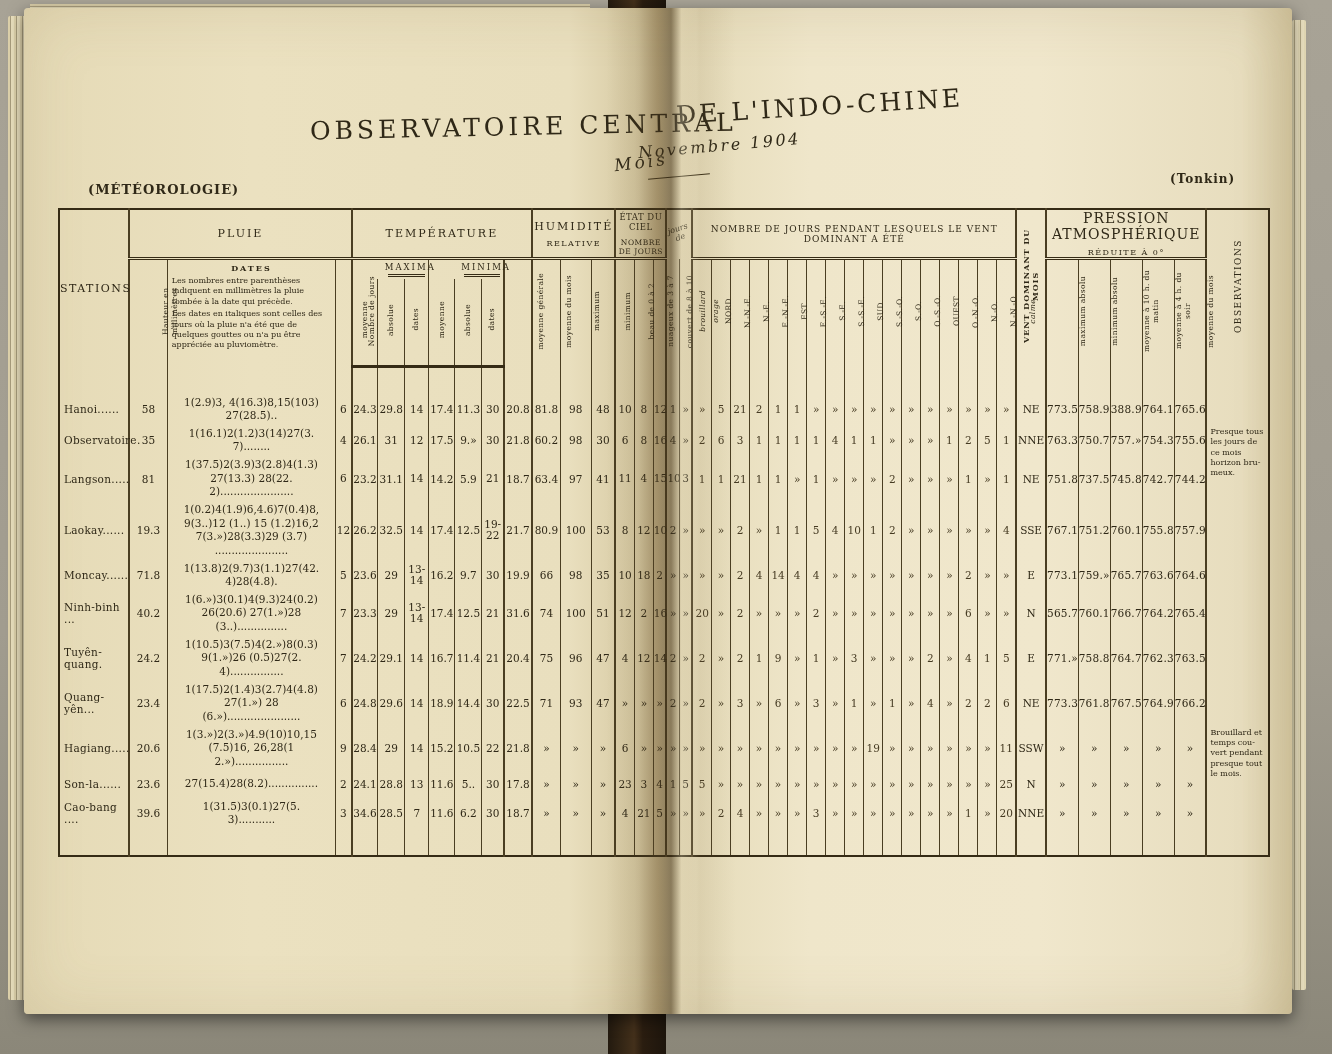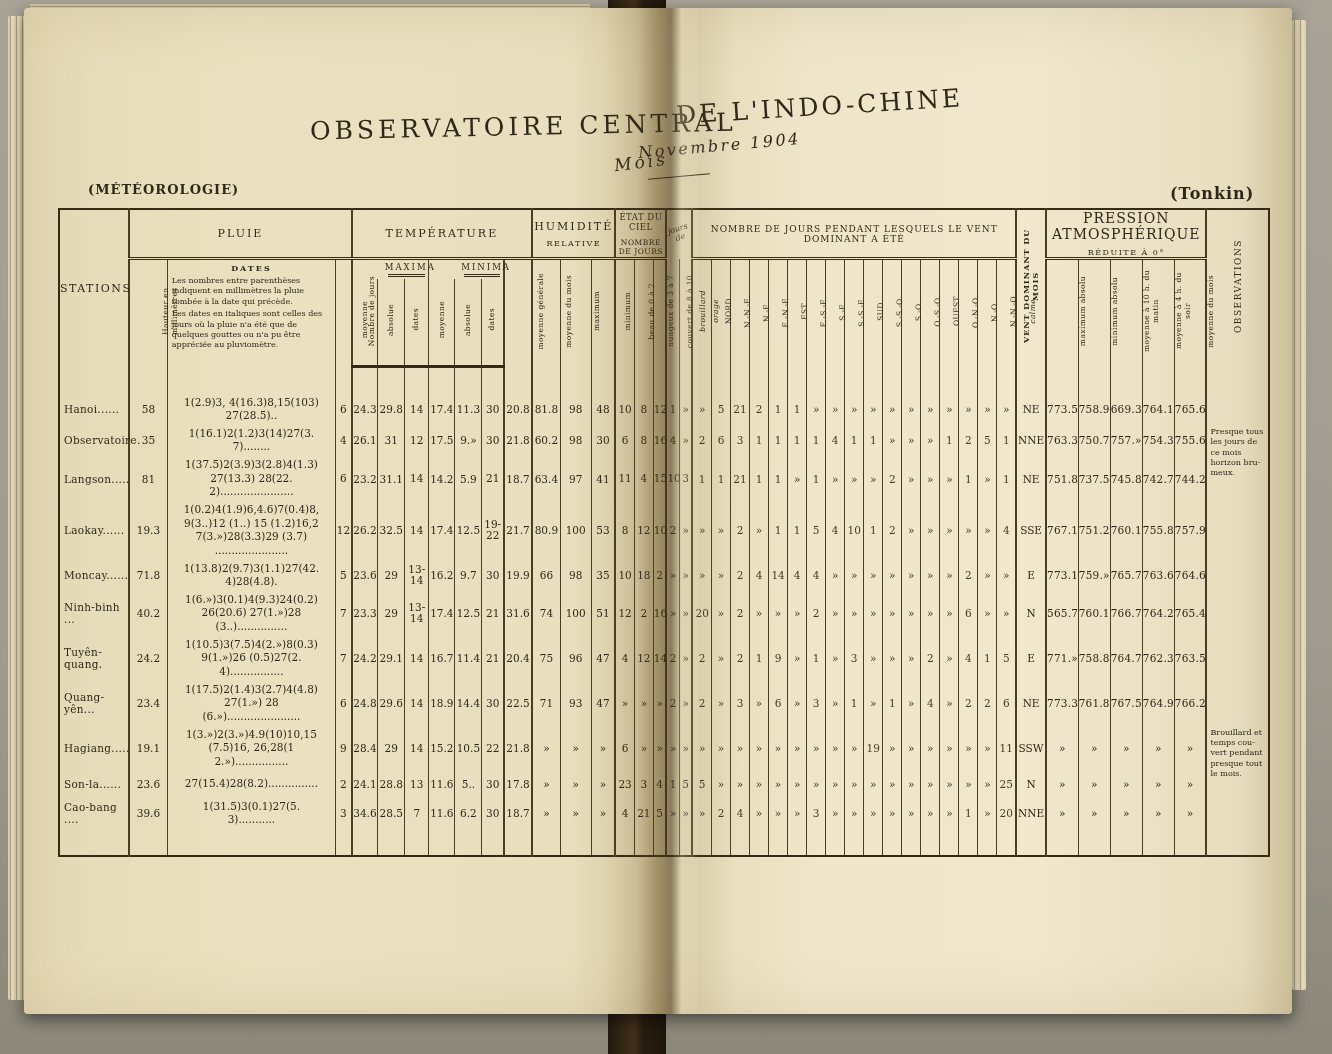--- a/index.html
+++ b/index.html
@@ -89,21 +89,21 @@
 <div class="screen">
   <div class="spine"></div>
   <div class="edge-left"></div>
   <div class="edge-right"></div>
   <div class="edge-top-left"></div>
   <div class="edge-bottom-left"></div>
   <div class="book"></div>
 
   <div class="content">
     <div class="margin-label" style="left:88px; top:182px;">(MÉTÉOROLOGIE)</div>
-    <div class="margin-label" style="left:1170px; top:184px; font-size:16px;">(Tonkin)</div>
+    <div class="margin-label" style="left:1170px; top:172px; font-size:12px;">(Tonkin)</div>
 
     <div class="title-left">OBSERVATOIRE CENTRAL</div>
     <div class="title-right">DE L'INDO-CHINE</div>
     <div class="mois">Mois</div>
     <div class="mois-line"></div>
     <div class="month">Novembre 1904</div>
 
     <div class="tbl-wrap">
       <table class="tbl">
         <colgroup>
@@ -295,21 +295,21 @@
               <td class="c-w">»</td>
               <td class="c-w">»</td>
               <td class="c-w">»</td>
               <td class="c-w">»</td>
               <td class="c-w">»</td>
               <td class="c-w">»</td>
               <td class="c-w gR">»</td>
               <td class="c-vent gR">NE</td>
               <td class="c-pr">773.5</td>
               <td class="c-pr">758.9</td>
-              <td class="c-pr">669.3</td>
+              <td class="c-pr">388.9</td>
               <td class="c-pr">764.1</td>
               <td class="c-pr gR">765.6</td>
               <td class="c-obs"></td>
             </tr>
             <tr>
               <td class="c-sta gR">Observatoire.</td>
               <td class="c-c">35</td>
               <td class="c-dates">1(16.1)2(1.2)3(14)27(3.7)........</td>
               <td class="c-sm gR">4</td>
               <td class="">26.1</td>
@@ -619,21 +619,21 @@
               <td class="c-vent gR">NE</td>
               <td class="c-pr">773.3</td>
               <td class="c-pr">761.8</td>
               <td class="c-pr">767.5</td>
               <td class="c-pr">764.9</td>
               <td class="c-pr gR">766.2</td>
               <td class="c-obs"></td>
             </tr>
             <tr>
               <td class="c-sta gR">Hagiang.....</td>
-              <td class="c-c">19.1</td>
+              <td class="c-c">20.6</td>
               <td class="c-dates">1(3.»)2(3.»)4.9(10)10,15(7.5)16, 26,28(12.»)................</td>
               <td class="c-sm gR">9</td>
               <td class="">28.4</td>
               <td class="">29</td>
               <td class="c-sm">14</td>
               <td class="">15.2</td>
               <td class="">10.5</td>
               <td class="c-sm gR">22</td>
               <td class="gR">21.8</td>
               <td class="">»</td>

